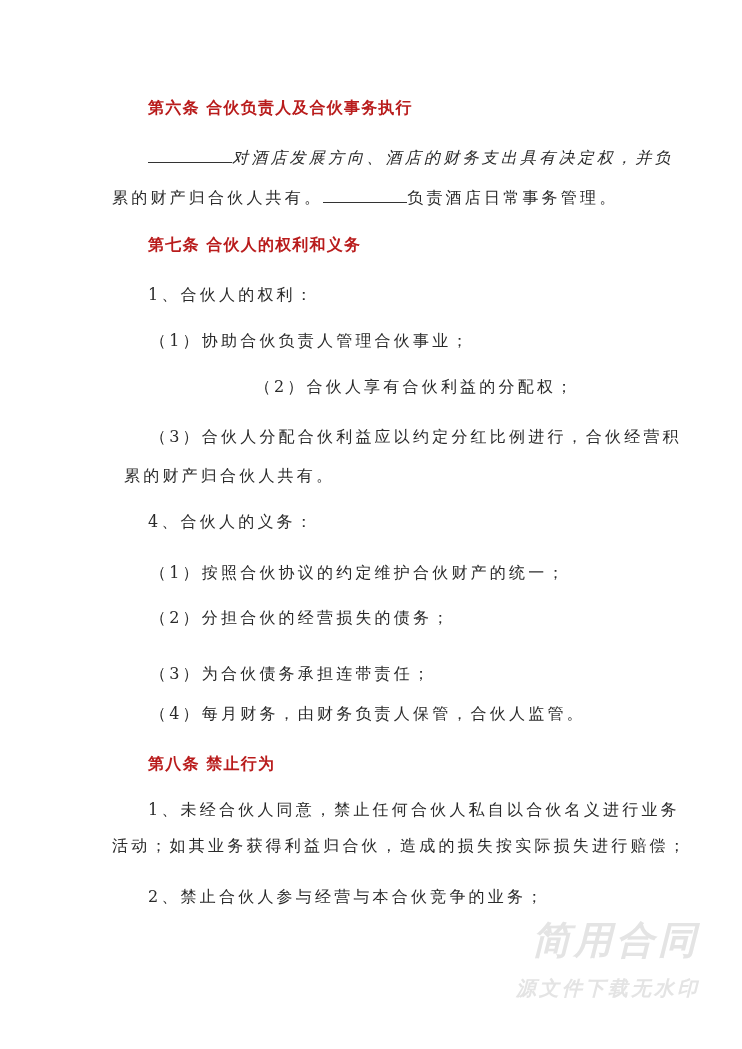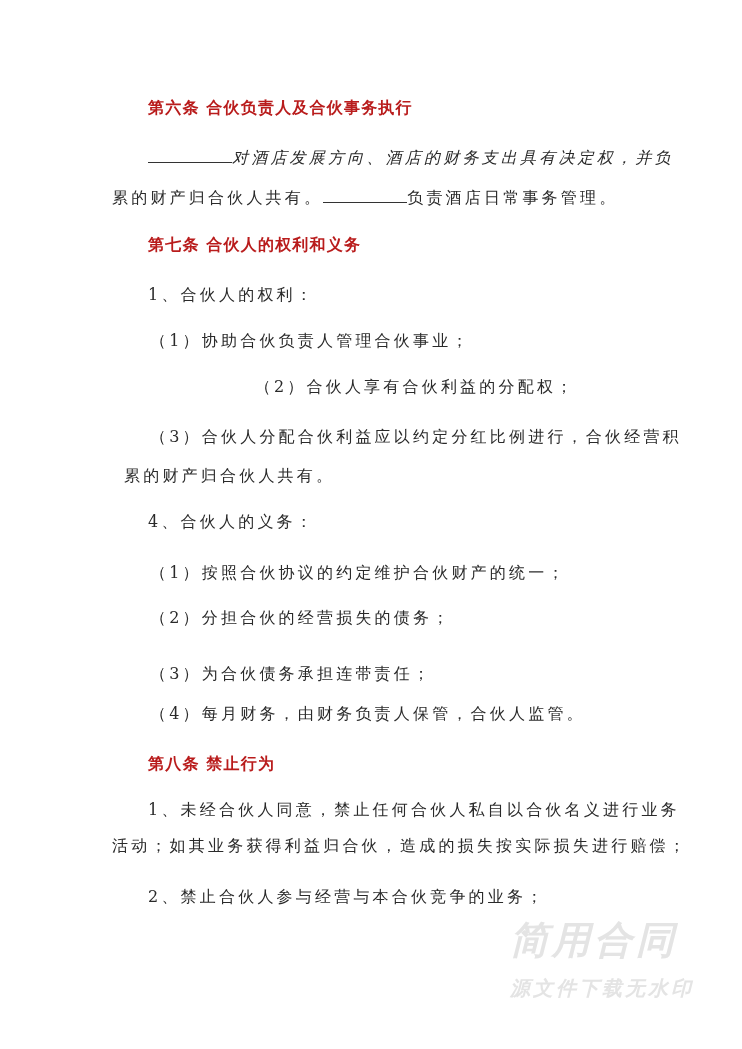--- a/index.html
+++ b/index.html
@@ -44,21 +44,21 @@
       display: inline-block;
       border-bottom: 1.4px solid #333;
       height: 14px;
       vertical-align: baseline;
     }
     .watermark {
       position: absolute;
       left: 510px;
       top: 918px;
       width: 190px;
-      text-align: left;
+      text-align: right;
       font-family: "DejaVu Sans", "Liberation Sans", sans-serif;
       font-style: italic;
       font-weight: bold;
       color: #e4e4e4;
       user-select: none;
     }
     .wm-main {
       font-size: 38px;
       line-height: 44px;
       letter-spacing: 4px;

